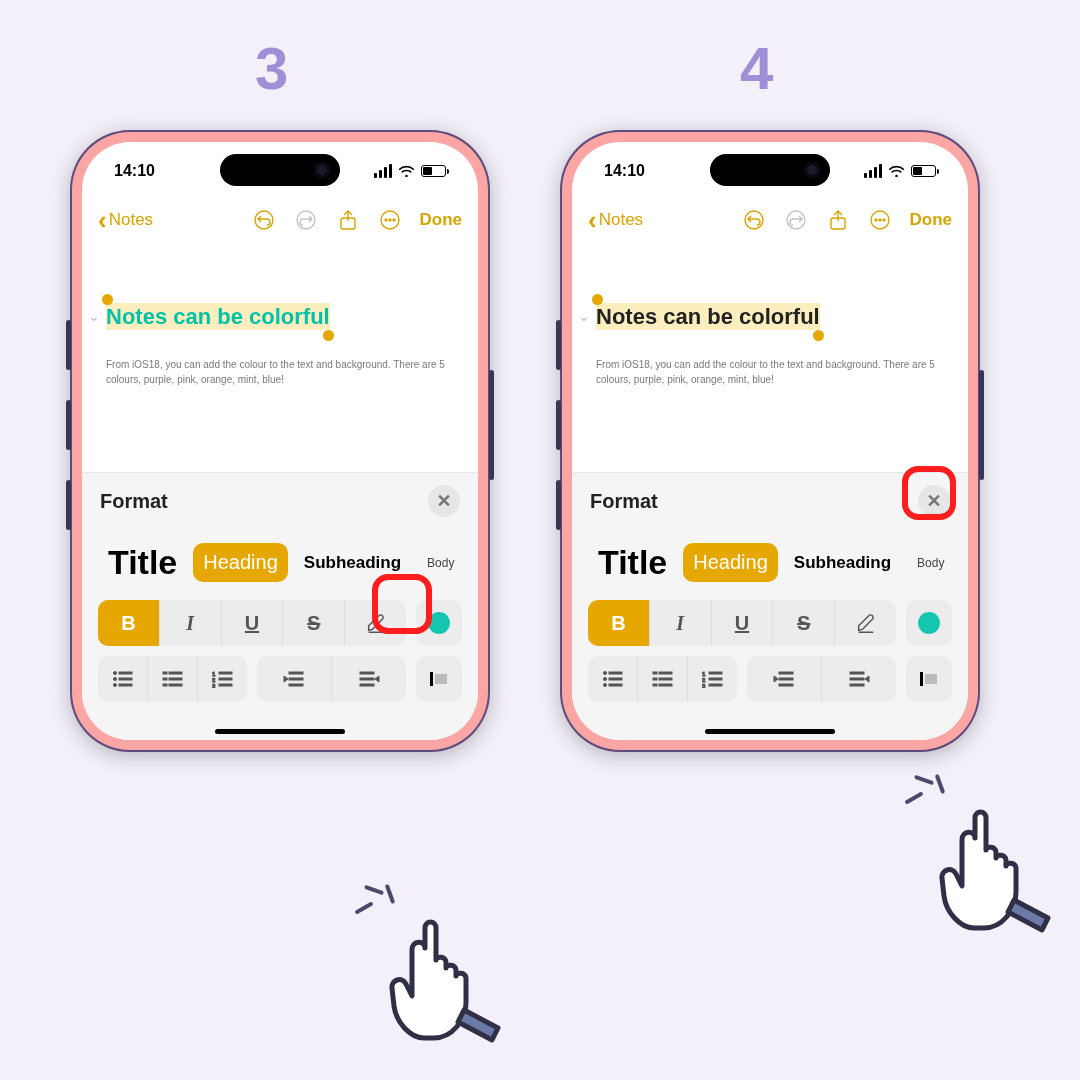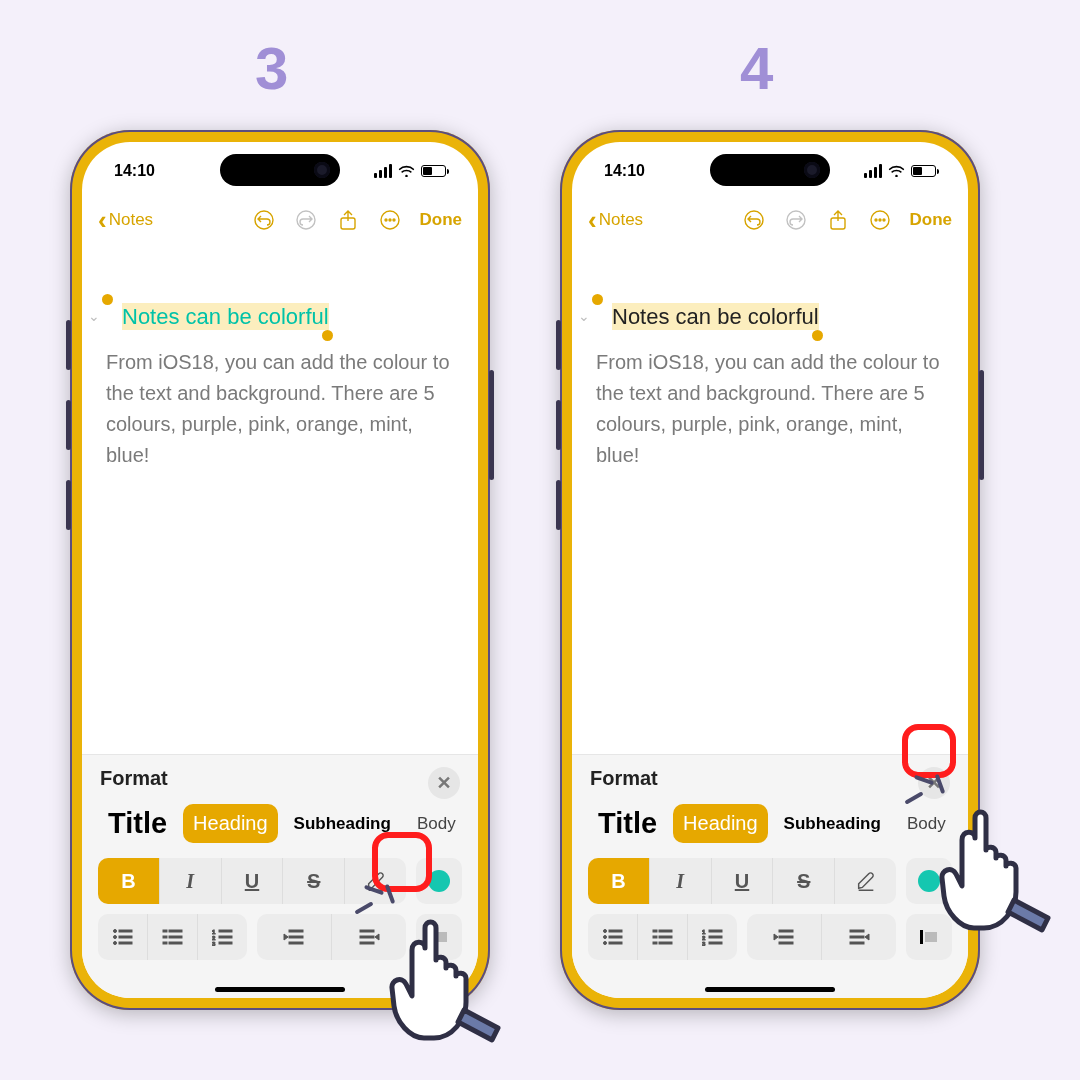--- a/index.html
+++ b/index.html
@@ -15,23 +15,23 @@
     position:absolute;top:34px;
     font-size:60px;font-weight:800;
     color:#a08fd6;
     font-family:"Comic Sans MS","Arial Rounded MT Bold",sans-serif;
   }
   .step-num.left{left:255px;}
   .step-num.right{left:740px;}
 
   
   .phone{
-    position:absolute;top:130px;width:420px;height:880px;
+    position:absolute;top:130px;width:420px;height:622px;
     border-radius:60px;
-    background:#eab308;
+    background:#fca5a5;
     padding:12px;
     box-shadow:0 4px 20px rgba(0,0,0,.25), inset 0 0 0 2px #5a4d80;
   }
   .phone.left{left:70px;}
   .phone.right{left:560px;}
   
   .phone::before,.phone::after{content:"";position:absolute;background:#3a3550;border-radius:3px;}
   .phone::before{left:-4px;top:190px;width:5px;height:50px;box-shadow:0 80px 0 #3a3550,0 160px 0 #3a3550;}
   .phone::after{right:-4px;top:240px;width:5px;height:110px;}
 
@@ -66,40 +66,40 @@
   .toolbar .spacer{flex:1;}
   .ticon{width:24px;height:24px;display:flex;align-items:center;justify-content:center;}
   .ticon svg{stroke:#d7a400;fill:none;stroke-width:1.4;}
   .ticon.dim svg{stroke:#c2c2c2;}
   .done{font-weight:700;}
 
   
   .note-area{position:absolute;top:160px;left:0;right:0;padding:0 24px;}
   .note-title-wrap{position:relative;display:inline-block;}
   .sel-hl{background:rgba(247,206,70,.35);padding:1px 0;}
-  .note-title{font-size:22px;font-weight:400;line-height:1.4;margin-left:16px;}
+  .note-title{font-size:22px;font-weight:700;line-height:1.4;}
   .note-title.mint{color:#00c2a8;}
   .note-title.black{color:#222;}
   .sel-handle{position:absolute;width:11px;height:11px;background:#e6a800;border-radius:50%;}
   .sel-handle.tl{top:-8px;left:-4px;}
   .sel-handle.br{bottom:-8px;right:-4px;}
   .disclosure{position:absolute;left:-18px;top:6px;color:#bfbfbf;font-size:14px;}
-  .note-body{margin-top:14px;color:#7a7a7a;font-size:20px;line-height:1.55;}
+  .note-body{margin-top:24px;color:#7a7a7a;font-size:10px;line-height:1.55;}
 
   
   .fmt{position:absolute;left:0;right:0;bottom:0;background:#f5f5f5;border-top:1px solid #e6e6e6;padding:10px 16px 28px;}
-  .fmt-head{display:flex;justify-content:space-between;margin:2px 2px 0;}
+  .fmt-head{display:flex;align-items:center;justify-content:space-between;margin:2px 2px 18px;}
   .fmt-title{font-size:20px;font-weight:700;color:#222;}
   .close-x{width:32px;height:32px;border-radius:50%;background:#e6e6e6;color:#777;display:flex;align-items:center;justify-content:center;font-size:18px;font-weight:700;}
   .styles-row{display:flex;align-items:center;gap:6px;overflow:hidden;margin-bottom:10px;}
   .style-chip{padding:8px 10px;font-size:20px;font-weight:400;border-radius:10px;white-space:nowrap;}
-  .style-chip.title{font-size:29px;font-weight:800;}
+  .style-chip.title{font-size:34px;font-weight:800;}
   .style-chip.sel{background:#e6a800;color:#fff;font-size:20px;}
   .style-chip.sub{font-weight:700;font-size:17px;}
-  .style-chip.body{font-weight:400;font-size:17px;color:#444;}
+  .style-chip.body{font-weight:400;font-size:12px;color:#444;}
 
   .seg-row{display:flex;gap:10px;margin-bottom:10px;}
   .seg{flex:1;display:flex;background:#ececec;border-radius:10px;overflow:hidden;height:46px;}
   .seg.small{flex:0 0 46px;}
   .seg-btn{flex:1;display:flex;align-items:center;justify-content:center;font-size:20px;font-weight:700;color:#555;position:relative;}
   .seg-btn + .seg-btn{border-left:1px solid #ddd;}
   .seg-btn.on{background:#e6a800;color:#fff;}
   .seg-btn .u{text-decoration:underline;}
   .seg-btn .s{text-decoration:line-through;}
   .seg-btn .i{font-style:italic;font-family:Georgia,serif;font-weight:600;}

